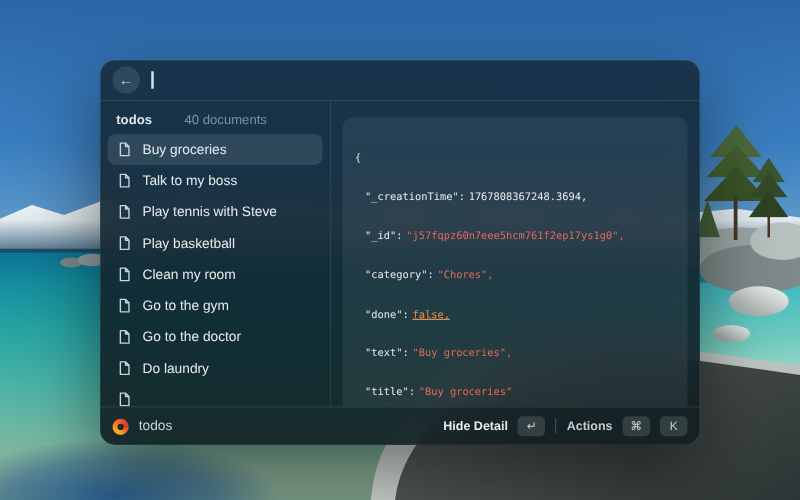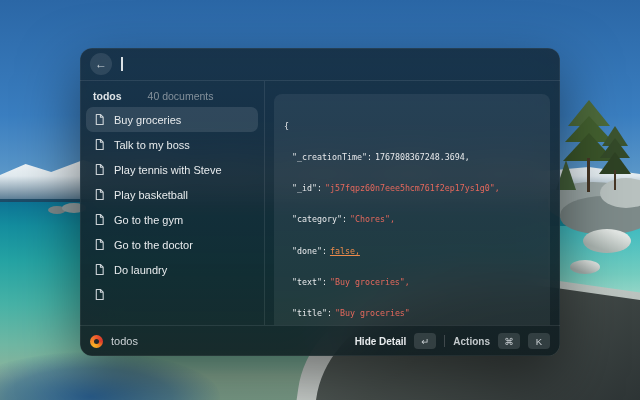--- a/index.html
+++ b/index.html
@@ -182,20 +182,28 @@
                 </svg>
               </span>
             <span>Play basketball</span>
           </div>
           <div class="item">
             <span class="doc-icon">
                 <svg width="11" height="13" viewBox="0 0 12 14">
                   <path d="M2.5 1.5 H7 L10 4.5 V12.5 H2.5 Z M7 1.5 V4.5 H10" fill="none" stroke="#cdd4d8" stroke-width="1.2" stroke-linejoin="round"></path>
                 </svg>
               </span>
+            <span>Clean my room</span>
+          </div>
+          <div class="item">
+            <span class="doc-icon">
+                <svg width="11" height="13" viewBox="0 0 12 14">
+                  <path d="M2.5 1.5 H7 L10 4.5 V12.5 H2.5 Z M7 1.5 V4.5 H10" fill="none" stroke="#cdd4d8" stroke-width="1.2" stroke-linejoin="round"></path>
+                </svg>
+              </span>
             <span>Go to the gym</span>
           </div>
           <div class="item">
             <span class="doc-icon">
                 <svg width="11" height="13" viewBox="0 0 12 14">
                   <path d="M2.5 1.5 H7 L10 4.5 V12.5 H2.5 Z M7 1.5 V4.5 H10" fill="none" stroke="#cdd4d8" stroke-width="1.2" stroke-linejoin="round"></path>
                 </svg>
               </span>
             <span>Go to the doctor</span>
           </div>

